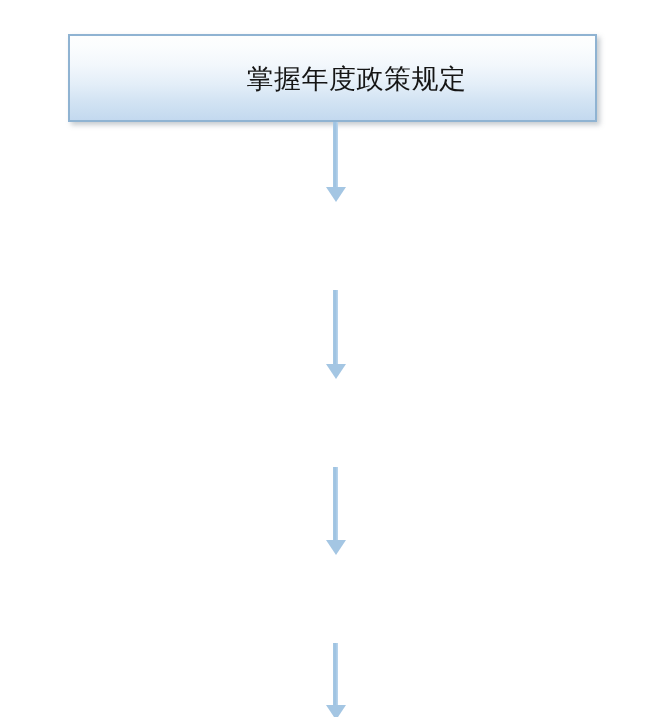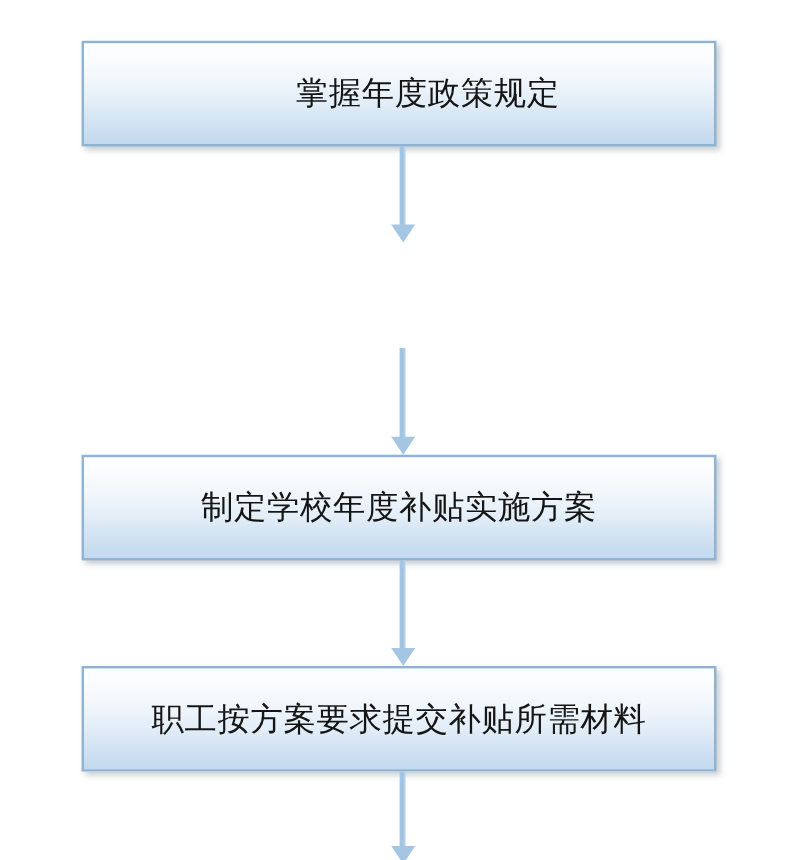--- a/index.html
+++ b/index.html
@@ -110,31 +110,25 @@
     <div class="shaft"></div>
     <div class="head"></div>
   </div>
 
 
   <div class="connector" id="connector-1">
     <div class="shaft"></div>
     <div class="head"></div>
   </div>
 
-  <div class="node" id="node-2">
-    <span class="node-label">制定学校年度补贴实施方案</span>
-  </div>
 
   <div class="connector" id="connector-2">
     <div class="shaft"></div>
     <div class="head"></div>
   </div>
 
-  <div class="node" id="node-3">
-    <span class="node-label">职工按方案要求提交补贴所需材料</span>
-  </div>
 
   <div class="connector" id="connector-3">
     <div class="shaft"></div>
     <div class="head"></div>
   </div>
 
 </div>
 
 </body></html>

